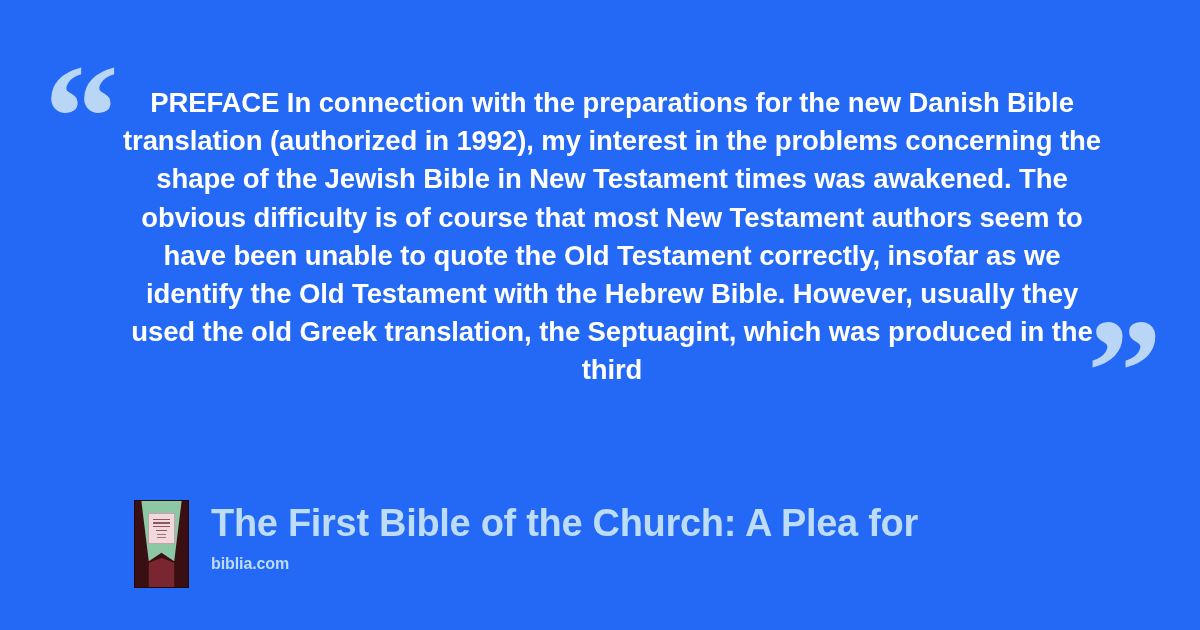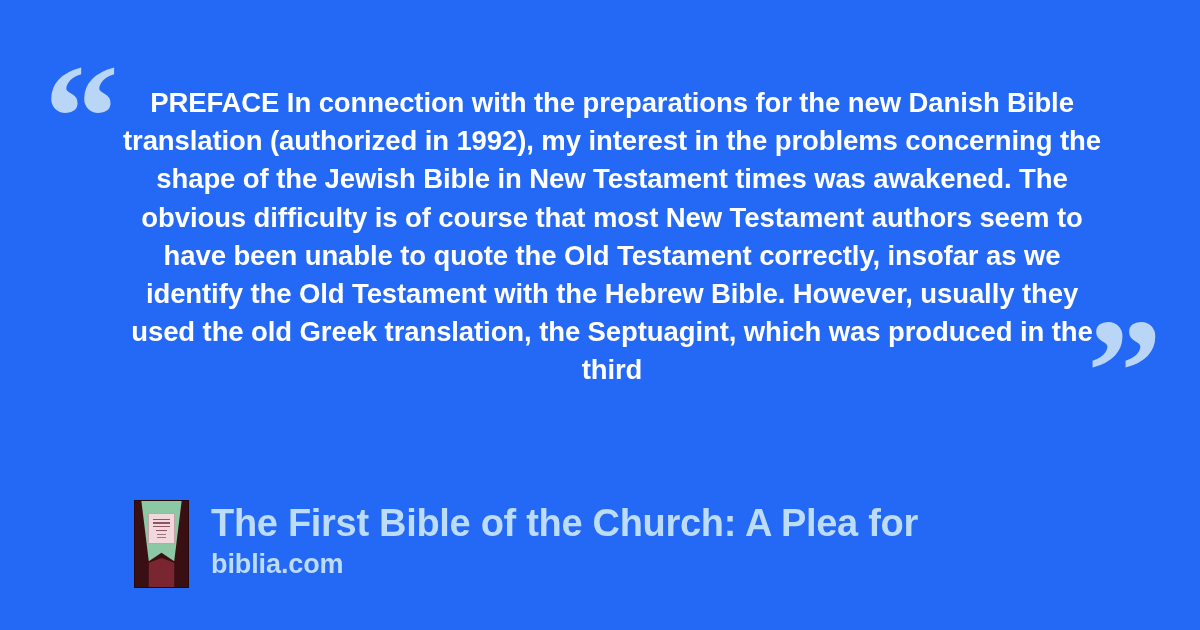--- a/index.html
+++ b/index.html
@@ -139,21 +139,21 @@
     font-size: 38px;
     font-weight: 700;
     line-height: 46px;
     letter-spacing: -0.3px;
     white-space: nowrap;
   }
   .site-name {
     margin: 4px 0 0 0;
     color: #bcdcf8;
     font-family: "Liberation Sans", sans-serif;
-    font-size: 27px;
+    font-size: 16px;
     font-weight: 700;
     line-height: 28px;
     letter-spacing: -0.1px;
   }
 </style>
 </head>
 <body>
 
 <div class="card">
 

